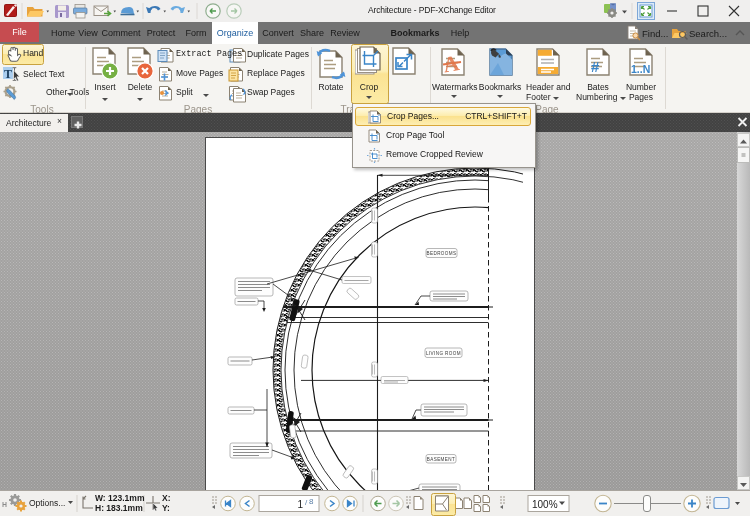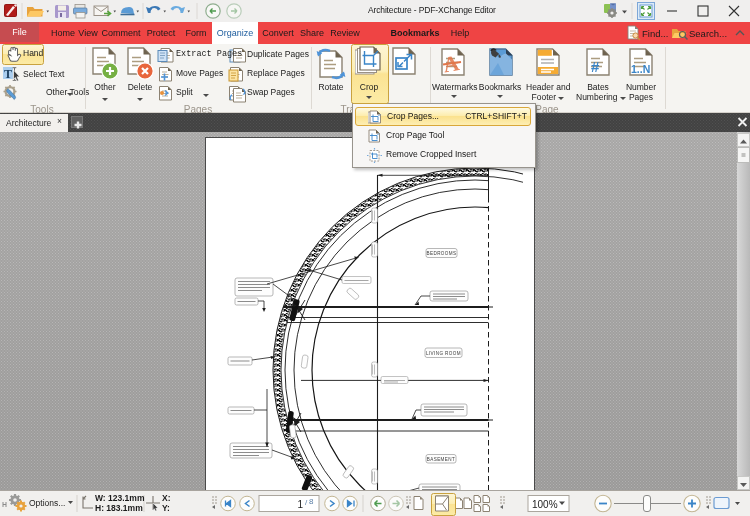--- a/index.html
+++ b/index.html
@@ -4,21 +4,21 @@
 <style>
   html,body{margin:0;padding:0;}
   #app{position:relative;width:750px;height:516px;overflow:hidden;
     font-family:"Liberation Sans",sans-serif;background:#f0efed;
     -webkit-font-smoothing:antialiased;}
   .abs{position:absolute;}
   
   #titlebar{left:0;top:0;width:750px;height:22px;background:#f0efee;}
   #title{top:5px;left:368px;font-size:8.5px;letter-spacing:-.15px;color:#1b1b1b;}
   
-  #menurow{left:0;top:22px;width:750px;height:22px;background:#ef4444;}
+  #menurow{left:0;top:22px;width:750px;height:22px;background:#737373;}
   .mtab{top:0;height:22px;line-height:22px;font-size:9px;color:#1b1b1b;text-align:center;}
   #filetab{left:0;width:39px;height:20px;line-height:20px;background:#c64c50;color:#fff;}
   #orgtab{left:212px;width:46px;background:#ffffff;color:#1e5d9e;}
   
   #ribbon{left:0;top:44px;width:750px;height:68px;background:#f5f4f1;border-bottom:1px solid #d5d1cb;}
   .rsep{top:3px;width:1px;height:62px;background:#ddd9d3;}
   .glabel{top:60px;font-size:10px;color:#9b948a;text-align:center;}
   .rlabel{font-size:8.5px;line-height:9.5px;color:#1b1b1b;white-space:nowrap;}
   .ylight{background:linear-gradient(#fdf5d5 0%,#fceeb4 45%,#fbe393 50%,#fceba6 100%);
      border:1px solid #c9a23f;border-radius:2.5px;}
@@ -280,41 +280,41 @@
     <div class="abs ylight" style="left:2px;top:0px;width:40px;height:19px;"></div>
     <svg class="abs" style="left:3px;top:0px" width="19" height="19" viewBox="0 0 17 17">
       <path d="M5 9.5 V6.8 q0-1.2 1-1.2 t1 1.2 V4.4 q0-1.2 1-1.2 t1 1.2 v1 V4 q0-1.2 1-1.2 t1 1.2 v2 -1 q0-1.2 1-1.2 t1 1.2 v5.2 q1.6-1.6 2.5-.8 q.8.7-.1 1.8 q-1.2 1.4-1.7 2.8 q-.5 1.5-2 1.5 H8.2 q-1.4 0-2-1.4 q-.5-1.4-1.2-2.6 q-1-1.6.1-2.1 q.9-.4 1.9 1z" fill="#fdfdfc" stroke="#5f5f5f" stroke-width=".9"></path>
     </svg>
     <div class="abs rlabel" style="left:23px;top:5px;">Hand</div>
     <div class="abs rlabel" style="left:23px;top:26px;">Select Text</div>
     <div class="abs rlabel" style="left:22px;top:44px;margin-left:24px;">Other Tools</div>
     <div class="abs darr" style="left:67px;top:49px;"></div>
     <div class="abs glabel" style="left:20px;width:44px;">Tools</div>
     <div class="abs rsep" style="left:85px;"></div>
-    <div class="abs rlabel" style="left:91px;top:39px;width:28px;text-align:center;">Other</div>
+    <div class="abs rlabel" style="left:91px;top:39px;width:28px;text-align:center;">Insert</div>
     <div class="abs darr" style="left:102px;top:54px;"></div>
     <div class="abs rlabel" style="left:124px;top:39px;width:32px;text-align:center;">Delete</div>
     <div class="abs darr" style="left:137px;top:54px;"></div>
     <div class="abs rlabel" style="left:176px;top:6px;font-family:Liberation Mono, monospace;">Extract Pages</div>
     <div class="abs rlabel" style="left:176px;top:25px;">Move Pages</div>
     <div class="abs rlabel" style="left:176px;top:44px;">Split</div>
     <div class="abs darr" style="left:203px;top:50px;"></div>
     <div class="abs rlabel" style="left:247px;top:6px;">Duplicate Pages</div>
     <div class="abs rlabel" style="left:247px;top:25px;">Replace Pages</div>
     <div class="abs rlabel" style="left:247px;top:44px;">Swap Pages</div>
     <div class="abs glabel" style="left:175px;width:46px;">Pages</div>
     <div class="abs rsep" style="left:311px;"></div>
     <div class="abs rlabel" style="left:314px;top:39px;width:34px;text-align:center;">Rotate</div>
     <div class="abs glabel" style="left:338px;width:50px;">Transform</div>
     <div class="abs rsep" style="left:430px;"></div>
     <div class="abs rlabel" style="left:432px;top:39px;width:44px;text-align:center;">Watermarks</div>
     <div class="abs darr" style="left:451px;top:51px;"></div>
     <div class="abs rlabel" style="left:478px;top:39px;width:44px;text-align:center;">Bookmarks</div>
     <div class="abs darr" style="left:497px;top:51px;"></div>
-    <div class="abs rlabel" style="left:526px;top:39px;width:44px;text-align:center;">Header and<br>Footer <span style="display:inline-block;width:0;height:0;border-left:3px solid transparent;border-right:3px solid transparent;border-top:3px solid #4a4a4a;"></span></div>
+    <div class="abs rlabel" style="left:526px;top:39px;width:44px;">Header and<br>Footer <span style="display:inline-block;width:0;height:0;border-left:3px solid transparent;border-right:3px solid transparent;border-top:3px solid #4a4a4a;"></span></div>
     <div class="abs rlabel" style="left:576px;top:39px;width:44px;text-align:center;">Bates<br>Numbering <span style="display:inline-block;width:0;height:0;border-left:3px solid transparent;border-right:3px solid transparent;border-top:3px solid #4a4a4a;"></span></div>
     <div class="abs rlabel" style="left:619px;top:39px;width:44px;text-align:center;">Number<br>Pages</div>
     <div class="abs glabel" style="left:522px;width:50px;">Page Marks</div>
     <div class="abs rsep" style="left:665px;"></div>
   </div>
 
   <div class="abs ylight" style="left:351px;top:44px;width:36px;height:58px;z-index:5;"></div>
   <div class="abs" style="left:351px;top:44px;z-index:6;width:36px;">
     <svg style="position:absolute;left:4px;top:2px" width="28" height="30" viewBox="0 0 28 30">
       <rect x="0" y="4" width="19" height="24" fill="#fff" stroke="#9a9186" stroke-width="1"></rect>
@@ -632,21 +632,21 @@
     </div>
     <div class="abs mitem" style="top:23px;">
       <span class="mitxt">Crop Page Tool</span>
       <svg style="position:absolute;left:12px;top:2px" width="15" height="15" viewBox="0 0 15 15">
         <path d="M2 1 h7 l3.5 3.5 v8.5 h-10.5 z" fill="#fff" stroke="#8a8073" stroke-width=".9"></path>
         <path d="M9 1 l3.5 3.5 h-3.5 z" fill="#6e6350"></path>
         <path d="M5 4.5 v7 m-2-5 h7 m-5 5 h5.5 m-.5-5 v4 m.5-4.5 l1.5-1.5" stroke="#3a85c8" stroke-width=".9" fill="none"></path>
       </svg>
     </div>
     <div class="abs mitem" style="top:42px;">
-      <span class="mitxt">Remove Cropped Insert</span>
+      <span class="mitxt">Remove Cropped Review</span>
       <svg style="position:absolute;left:12px;top:2px" width="15" height="15" viewBox="0 0 15 15">
         <rect x="3" y="2.5" width="9" height="10.5" fill="#fff" stroke="#9a9186" stroke-width=".9" stroke-dasharray="2 1.2"></rect>
         <path d="M5.5 4.5 v6 m-1.5-4.5 h6 m-4.5 4.5 h5 m-.5-4.5 v3.5" stroke="#3a85c8" stroke-width=".9" fill="none"></path>
         <path d="M1.5 7.5 h-1.5 M7.5 1.5 v-1.5 M13.5 7.5 h1.5 M7.5 13.5 v1.5" stroke="#7aabdc" stroke-width="1.2"></path>
       </svg>
     </div>
   </div>
 </div>
 
 </body></html>

